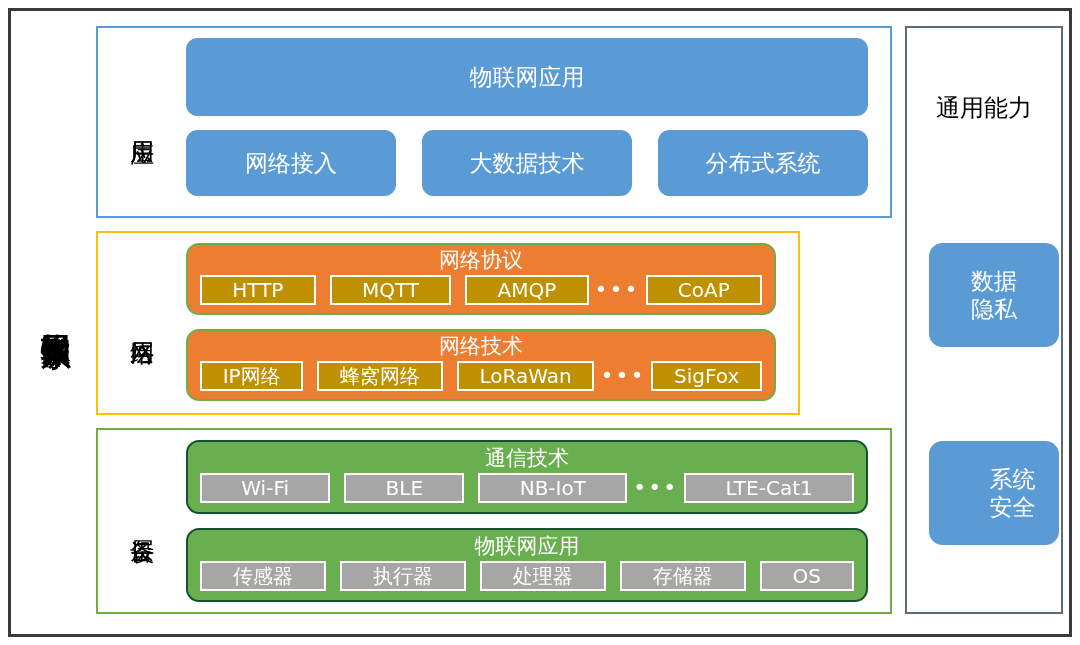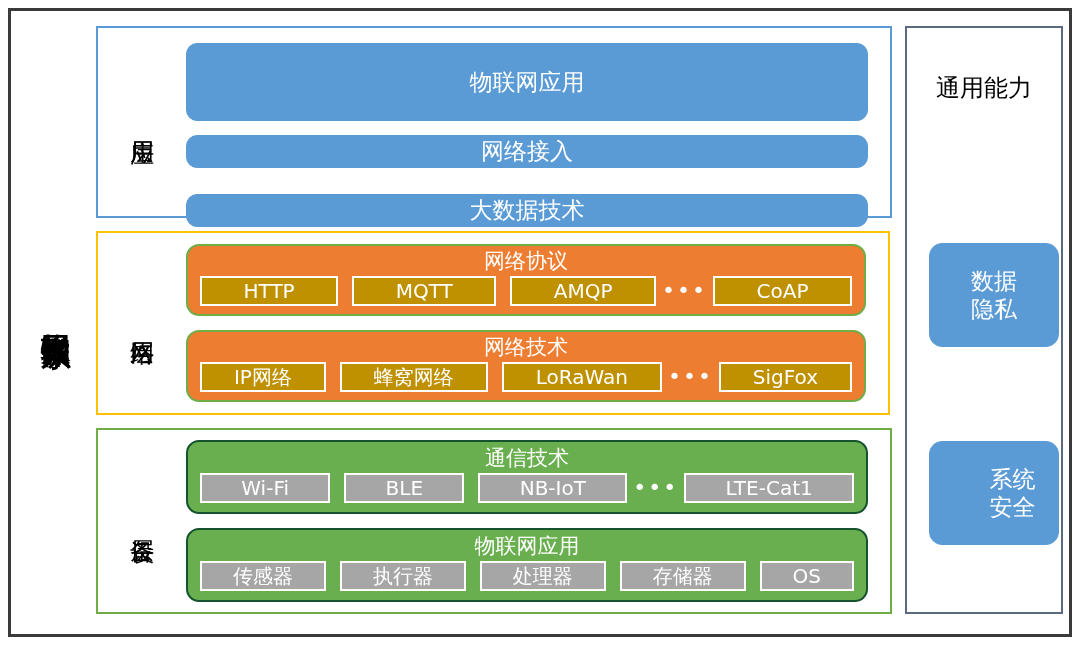--- a/index.html
+++ b/index.html
@@ -54,21 +54,21 @@
 
   
   .layer {
     position: absolute;
     background: #ffffff;
     display: flex;
     flex-direction: row;
     align-items: stretch;
   }
   .layer-app    { left: 96px;  top: 26px;  width: 796px; height: 192px; border: 2px solid #5B9BD5; }
-  .layer-net    { left: 96px;  top: 231px; width: 794px; height: 184px; border: 2px solid #FFC000; }
+  .layer-net    { left: 96px;  top: 231px; width: 704px; height: 184px; border: 2px solid #FFC000; }
   .layer-device { left: 96px;  top: 428px; width: 796px; height: 186px; border: 2px solid #70AD47; }
 
   .layer-label {
     width: 88px;
     flex: 0 0 88px;
     display: flex;
     align-items: center;
     justify-content: center;
   }
   .layer-label span {
@@ -77,40 +77,40 @@
     font-size: 24px;
     font-weight: 400;
     color: #000000;
     line-height: 1.1;
   }
 
   .layer-body {
     flex: 1 1 auto;
     display: flex;
     flex-direction: column;
-    justify-content: center;
+    justify-content: flex-start;
     gap: 14px;
     padding: 10px 22px 10px 0;
   }
 
   
   .app-hero {
     height: 78px;
     background: #5B9BD5;
     border: 1px solid #5B9BD5;
     border-radius: 11px;
     display: flex;
     align-items: center;
     justify-content: center;
     color: #ffffff;
     font-size: 23px;
   }
   .app-row {
     display: flex;
-    flex-direction: column;
+    flex-direction: row;
     gap: 26px;
     height: 66px;
   }
   .app-cell {
     flex: 1 1 0;
     background: #5B9BD5;
     border: 1px solid #5B9BD5;
     border-radius: 11px;
     display: flex;
     align-items: center;
@@ -180,21 +180,21 @@
     top: 26px;
     width: 158px;
     height: 588px;
     border: 2px solid #5A6B7D;
     background: #ffffff;
     display: flex;
     flex-direction: column;
     align-items: center;
   }
   .cap-title {
-    margin-top: 44px;
+    margin-top: 64px;
     font-size: 24px;
     color: #000000;
   }
   .cap-box {
     position: absolute;
     left: 22px;
     width: 130px;
     height: 104px;
     background: #5B9BD5;
     border: 1px solid #5B9BD5;

